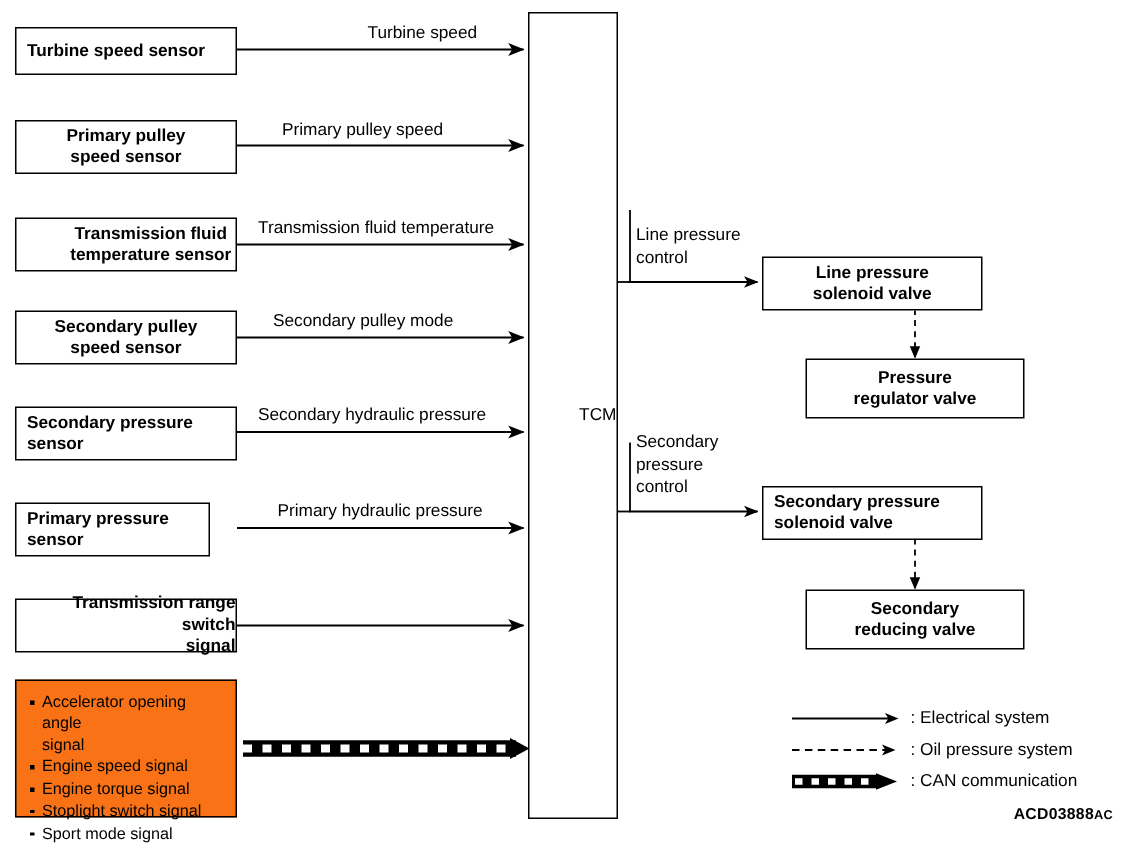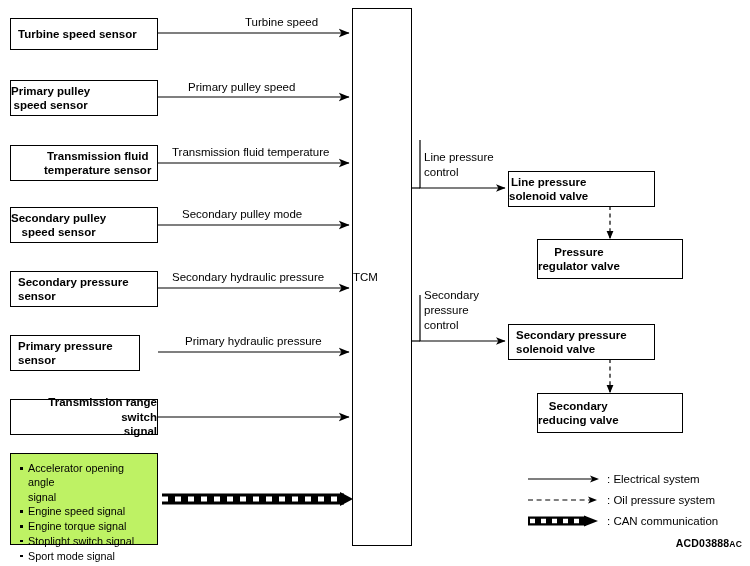--- a/index.html
+++ b/index.html
@@ -5,35 +5,35 @@
   html,body{margin:0;padding:0;background:#fff;}
   #page{
     position:relative;width:750px;height:566px;background:#fff;
     font-family:"Liberation Sans", sans-serif;color:#000;overflow:hidden;
   }
   .box{
     position:absolute;border:1.4px solid #000;background:#fff;
     box-sizing:border-box;display:flex;align-items:center;
     font-size:11.5px;line-height:1.25;font-weight:bold;
   }
-  .box.center{justify-content:flex-start;text-align:center;}
+  .box.center{justify-content:center;text-align:center;}
   .box.left{justify-content:flex-start;text-align:left;padding-left:7px;}
   .box .txt{white-space:pre-line;}
   #tcm{
     position:absolute;left:352px;top:8px;width:60px;height:538px;
     border:1.4px solid #000;background:#fff;box-sizing:border-box;
-    display:flex;align-items:center;justify-content:flex-start;font-size:11.5px;
+    display:flex;align-items:center;justify-content:flex-end;font-size:11.5px;
   }
   .lbl{
     position:absolute;font-size:11.5px;line-height:1.3;white-space:pre-line;
     color:#000;
   }
   svg.wires{position:absolute;left:0;top:0;width:750px;height:566px;overflow:visible;}
   .canbox{
-    position:absolute;border:1.4px solid #000;background:#bef264;box-sizing:border-box;
+    position:absolute;border:1.4px solid #000;background:#f97316;box-sizing:border-box;
     font-size:10.8px;line-height:1.32;padding:7px 6px 6px 8px;
   }
   .canbox ul{list-style:none;margin:0;padding:0;}
   .canbox li{position:relative;padding-left:9px;margin:0 0 0.5px 0;white-space:pre-line;}
   .canbox li:before{
     content:"";position:absolute;left:1px;top:6px;width:2.5px;height:2.5px;background:#000;
   }
   #legend{position:absolute;left:528px;top:468px;width:200px;font-size:11.5px;}
   .legrow{position:relative;height:21px;display:flex;align-items:center;}
   .legrow .sym{position:relative;width:75px;height:12px;margin-right:4px;}

